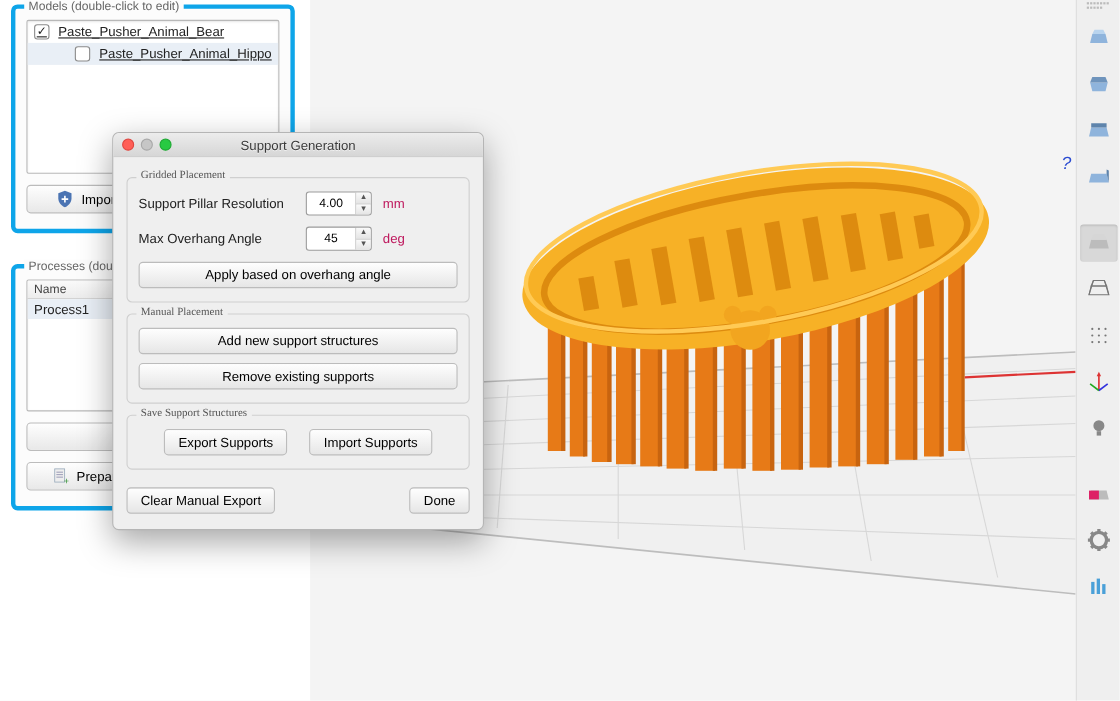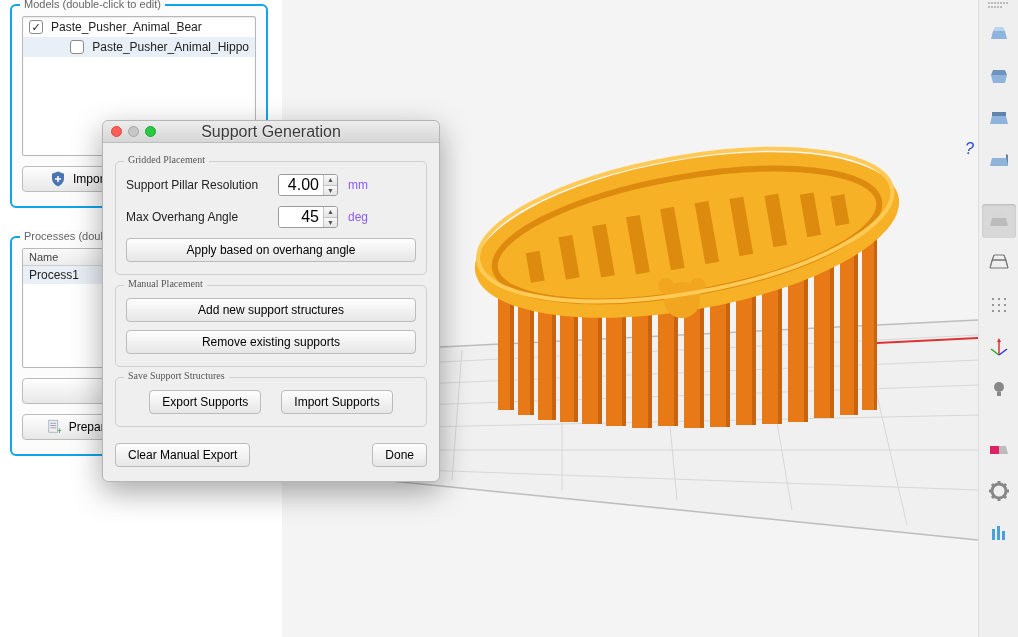--- a/index.html
+++ b/index.html
@@ -16,21 +16,21 @@
   }
 
   
   .left-col {
     position: absolute;
     left: 10px;
     top: 4px;
     width: 258px;
   }
   .grpbox {
-    border: 2px solid #0ea5e9;
+    border: 4px solid #0ea5e9;
     border-radius: 6px;
     padding: 10px 10px 14px;
     margin-bottom: 20px;
     position: relative;
     background: #fcfcfc;
   }
   .grpbox-legend {
     position: absolute;
     top: -8px;
     left: 8px;
@@ -45,20 +45,21 @@
     height: 140px;
     border-radius: 2px;
     box-shadow: inset 0 1px 2px rgba(0,0,0,0.1);
     overflow: hidden;
   }
   .list-row {
     display: flex;
     align-items: center;
     padding: 2px 6px;
     height: 20px;
+    text-decoration: underline;
   }
   .list-row.sel { background: #e9eff6; justify-content: flex-end; }
   .chk {
     width: 14px; height: 14px;
     border: 1px solid #8a8a8a;
     border-radius: 3px;
     margin-right: 8px;
     display: flex; align-items: center; justify-content: center;
     background: #fff;
   }
@@ -157,21 +158,21 @@
     padding:0 8px;
     position:relative;
   }
   .tl-btns { display:flex; gap:6px; }
   .tl-btn { width:11px;height:11px;border-radius:50%; }
   .tl-close{background:#ff5f57;border:1px solid #e04640;}
   .tl-min{background:#c6c6c6;border:1px solid #a8a8a8;}
   .tl-max{background:#28ca42;border:1px solid #1da932;}
   .dlg-title {
     position:absolute; left:0; right:0; text-align:center;
-    font-size:16px; color:#3a3a3a;
+    font-size:12px; color:#3a3a3a;
     text-shadow:0 1px 0 rgba(255,255,255,0.6);
     pointer-events:none;
   }
   .dlg-body { padding:8px 12px 14px; }
   .fieldset {
     border:1px solid #cfcfcf;
     border-radius:5px;
     padding:12px 10px 12px;
     margin:10px 0 6px;
     position:relative;
@@ -190,34 +191,34 @@
   .spin {
     display:flex; align-items:center;
     border:1px solid #9c9c9c;
     background:#fff;
     border-radius:3px;
     height:22px;
     overflow:hidden;
   }
   .spin input {
     width:44px; border:0; outline:0;
-    padding:2px 4px; font-size:16px; text-align:right;
+    padding:2px 4px; font-size:11px; text-align:center;
   }
   .spin .arrows {
     width:14px; height:100%;
     border-left:1px solid #c4c4c4;
     display:flex; flex-direction:column;
   }
   .spin .arrows span {
     flex:1; display:flex; align-items:center; justify-content:center;
     font-size:7px; color:#555; cursor:pointer;
     background:linear-gradient(#fafafa,#e4e4e4);
   }
   .spin .arrows span:first-child{ border-bottom:1px solid #c4c4c4; }
-  .unit { margin-left:10px; color:#8b5cf6; }
+  .unit { margin-left:10px; color:#be185d; }
   .dlg-btn {
     background:linear-gradient(#fefefe,#e6e6e6);
     border:1px solid #bcbcbc;
     border-radius:4px;
     padding:4px 12px;
     font-size:12px;
     cursor:pointer;
     height:24px;
   }
   .dlg-btn.wide { width:100%; }

